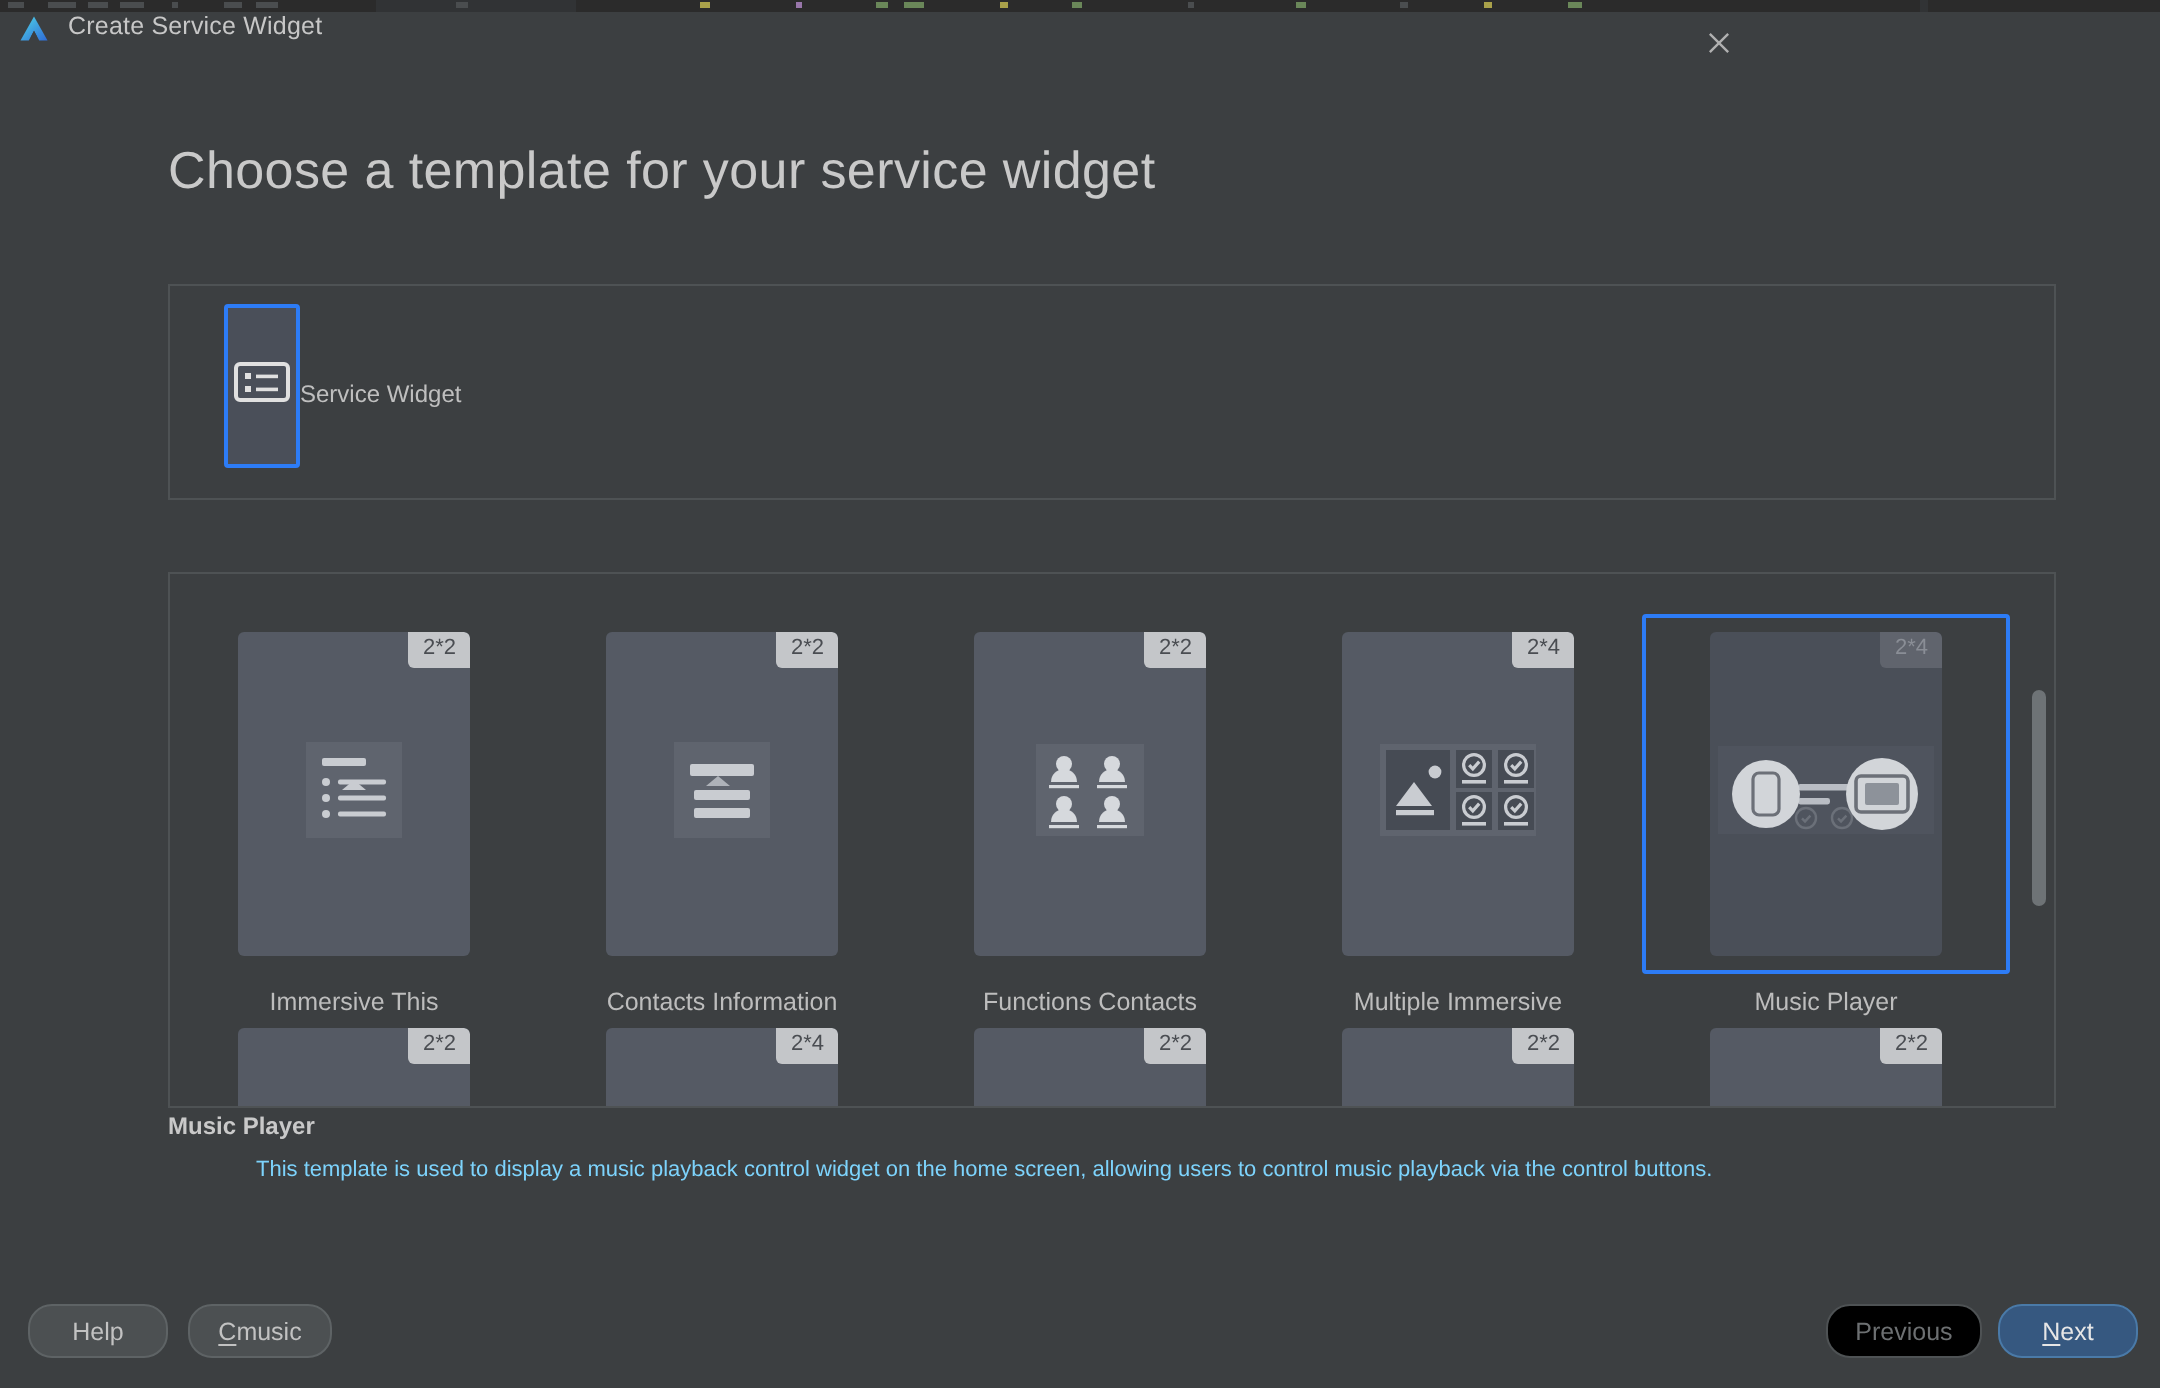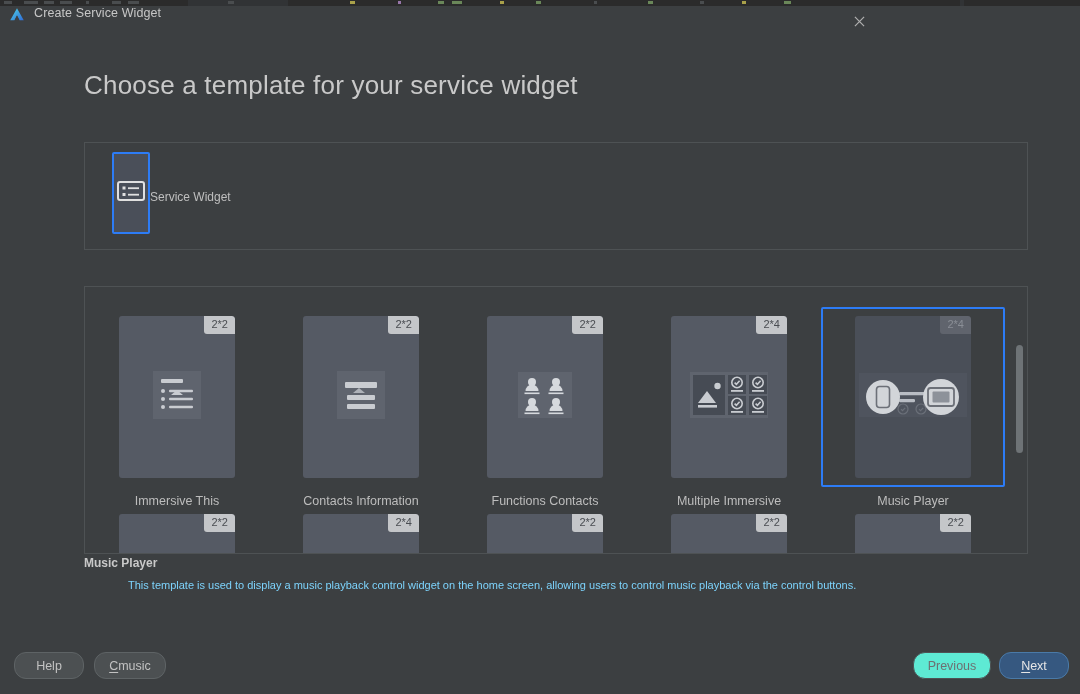--- a/index.html
+++ b/index.html
@@ -151,21 +151,21 @@
   .btn {
     position:absolute; top:12px; height:27px;
     border-radius:12px; font-size:12.5px;
     display:flex; align-items:center; justify-content:center;
     cursor:pointer; user-select:none;
   }
   .btn.secondary {
     background:#4c5052; border:1px solid #5e6365; color:#c2c2c2;
   }
   .btn.disabled {
-    background:#5eead4; border:1px solid #4e5254; color:#6d7072; cursor:default;
+    background:#000000; border:1px solid #4e5254; color:#6d7072; cursor:default;
   }
   .btn.primary {
     background:#365880; border:1px solid #4a7aa8; color:#e6e6e6;
   }
   .btn-help    { left:14px;  width:70px; }
   .btn-cancel  { left:94px;  width:72px; }
   .btn-prev    { left:913px; width:78px; }
   .btn-next    { left:999px; width:70px; }
   .mn { text-decoration:underline; text-underline-offset:2px; }
 </style>

